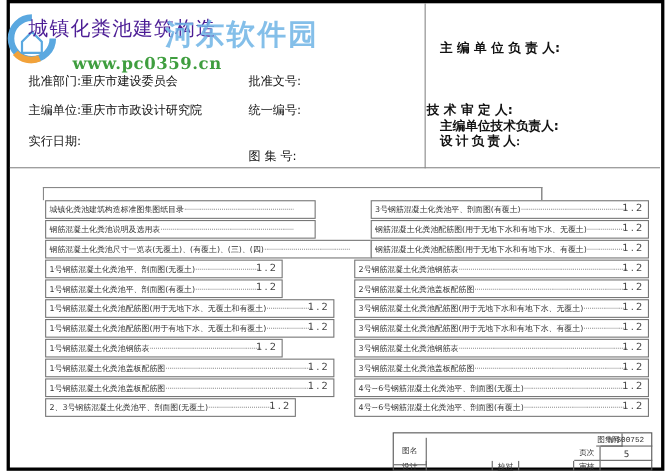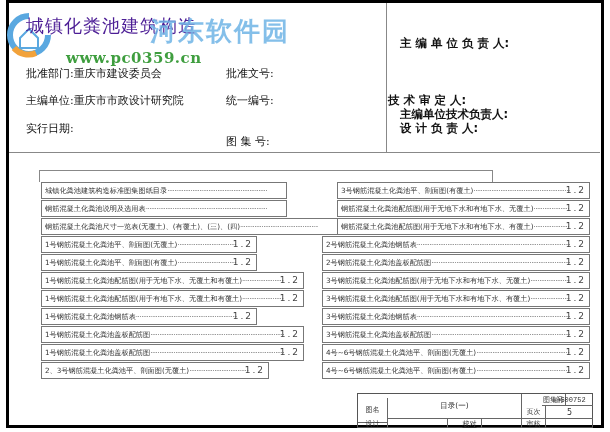--- a/index.html
+++ b/index.html
@@ -67,21 +67,21 @@
 <div class="meta" style="left:226px;top:93px;">
   <span>统一编号:</span>
 </div>
 <div class="meta" style="left:226px;top:134px;">
   <span>图  集  号:</span>
 </div>
 
 <div class="right-meta" style="left:400px;top:36px;">主 编 单 位 负 责 人:</div>
 <div class="right-meta" style="left:400px;top:66px;margin-top:41px;">主编单位技术负责人:</div>
 <div class="right-meta" style="left:388px;top:93px;">技  术  审  定  人:</div>
-<div class="right-meta" style="left:400px;top:121px;">设  计  负  责  人:</div>
+<div class="right-meta" style="left:400px;top:121px;font-family:Liberation Serif, serif;">设  计  负  责  人:</div>
 
 <div class="toc" style="left:39px;top:170px;width:454px;height:12px;border-bottom:none;"></div>
 <div style="position:absolute;left:492px;top:170px;width:1px;height:12px;background:#888;"></div>
 
 <div id="toc-left">
     <div class="toc-row" style="left: 41px; top: 182px; width: 246px;"><span class="txt">城镇化粪池建筑构造标准图集图纸目录</span><span class="dots" style="width: 100px;">········································································································································································································</span><span class="pg"></span></div>
     <div class="toc-row" style="left: 41px; top: 200px; width: 246px;"><span class="txt">钢筋混凝土化粪池说明及选用表</span><span class="dots" style="width: 121px;">········································································································································································································</span><span class="pg"></span></div>
     <div class="toc-row" style="left: 41px; top: 218px; width: 297px;"><span class="txt">钢筋混凝土化粪池尺寸一览表(无覆土)、(有覆土)、(三)、(四)</span><span class="dots" style="width: 78px;">········································································································································································································</span><span class="pg"></span></div>
     <div class="toc-row" style="left: 41px; top: 236px; width: 216px;"><span class="txt">1号钢筋混凝土化粪池平、剖面图(无覆土)</span><span class="dots" style="width: 60px;">········································································································································································································</span><span class="pg">1.2</span></div>
     <div class="toc-row" style="left: 41px; top: 254px; width: 216px;"><span class="txt">1号钢筋混凝土化粪池平、剖面图(有覆土)</span><span class="dots" style="width: 60px;">········································································································································································································</span><span class="pg">1.2</span></div>
@@ -101,24 +101,23 @@
     <div class="toc-row" style="left: 322px; top: 272px; width: 268px;"><span class="txt">3号钢筋混凝土化粪池配筋图(用于无地下水和有地下水、无覆土)</span><span class="dots" style="width: 40px;">········································································································································································································</span><span class="pg">1.2</span></div>
     <div class="toc-row" style="left: 322px; top: 290px; width: 268px;"><span class="txt">3号钢筋混凝土化粪池配筋图(用于无地下水和有地下水、有覆土)</span><span class="dots" style="width: 40px;">········································································································································································································</span><span class="pg">1.2</span></div>
     <div class="toc-row" style="left: 322px; top: 308px; width: 268px;"><span class="txt">3号钢筋混凝土化粪池钢筋表</span><span class="dots" style="width: 153px;">········································································································································································································</span><span class="pg">1.2</span></div>
     <div class="toc-row" style="left: 322px; top: 326px; width: 268px;"><span class="txt">3号钢筋混凝土化粪池盖板配筋图</span><span class="dots" style="width: 139px;">········································································································································································································</span><span class="pg">1.2</span></div>
     <div class="toc-row" style="left: 322px; top: 344px; width: 268px;"><span class="txt">4号~6号钢筋混凝土化粪池平、剖面图(无覆土)</span><span class="dots" style="width: 94px;">········································································································································································································</span><span class="pg">1.2</span></div>
     <div class="toc-row" style="left: 322px; top: 362px; width: 268px;"><span class="txt">4号~6号钢筋混凝土化粪池平、剖面图(有覆土)</span><span class="dots" style="width: 94px;">········································································································································································································</span><span class="pg">1.2</span></div>
   </div>
 
 <div class="tb">
   <div class="cell" style="left:0;top:4px;width:30px;height:25px;">图名</div>
-  <div class="cell" style="left:30px;top:0;width:134px;height:25px;font-size:7.5px;">目录(一)</div>
   <div class="cell" style="left:164px;top:0;width:24px;height:12px;margin-left:20px;">图集号</div>
   <div class="cell" style="left:188px;top:0;width:47px;height:12px;border-right:none;font-family:Liberation Mono, monospace;">渝S00752</div>
   <div class="cell" style="left:164px;top:12px;width:24px;height:13px;">页次</div>
   <div class="cell" style="left:188px;top:12px;width:47px;height:13px;border-right:none;font-size:8px;">5</div>
   <div class="cell" style="left:0;top:25px;width:30px;height:9px;border-bottom:none;">设计</div>
   <div class="cell" style="left:30px;top:25px;width:60px;height:9px;border-bottom:none;"></div>
-  <div class="cell" style="left:100px;top:25px;width:24px;height:9px;border-bottom:none;text-decoration:underline;">校对</div>
+  <div class="cell" style="left:90px;top:25px;width:24px;height:9px;border-bottom:none;text-decoration:underline;">校对</div>
   <div class="cell" style="left:114px;top:25px;width:50px;height:9px;border-bottom:none;"></div>
   <div class="cell" style="left:164px;top:25px;width:24px;height:9px;border-bottom:none;">审核</div>
   <div class="cell" style="left:188px;top:25px;width:47px;height:9px;border-bottom:none;border-right:none;"></div>
 </div>
 
 </body></html>

